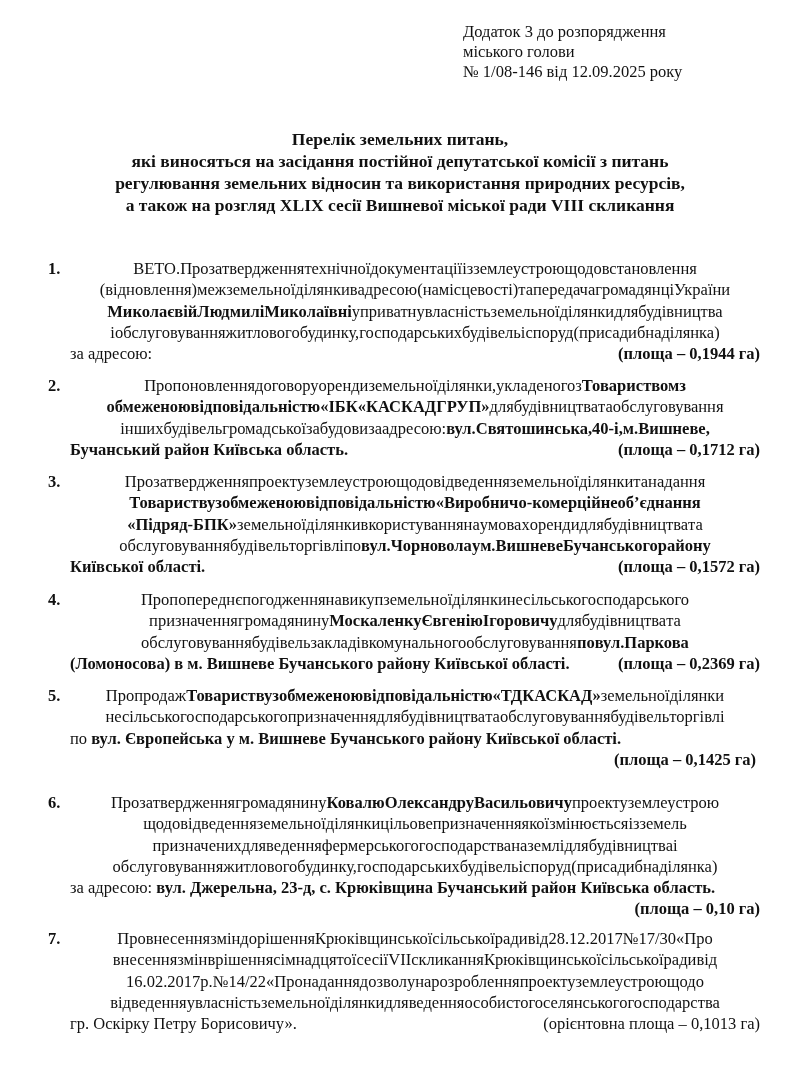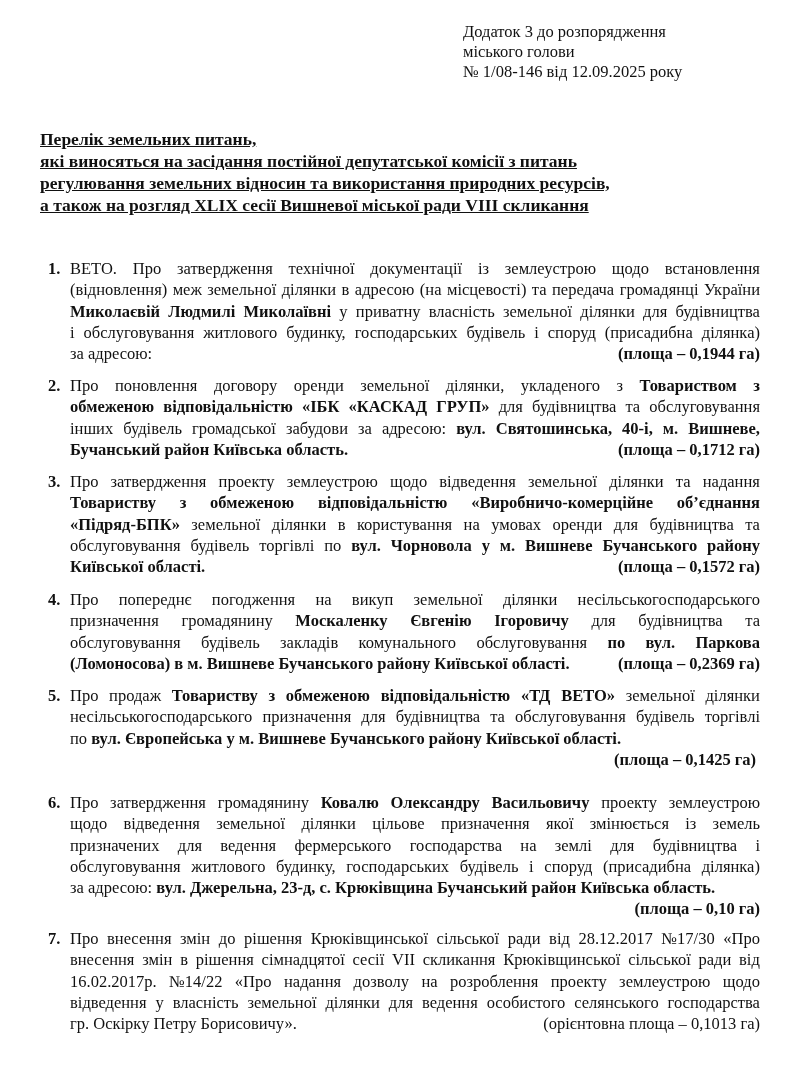--- a/index.html
+++ b/index.html
@@ -1,28 +1,28 @@
 <!DOCTYPE html>
 <html><head>
 <meta charset="utf-8">
 <style>
   html, body { margin: 0; padding: 0; background: #ffffff; }
   body { width: 800px; height: 1068px; position: relative; overflow: hidden;
          font-family: "Liberation Serif", "DejaVu Serif", serif; color: #111; }
   .page { position: absolute; left: 0; top: 0; width: 800px; height: 1068px; }
   .annex { position: absolute; left: 463px; top: 22px; font-size: 16.5px; line-height: 20px; }
   .annex div { white-space: nowrap; }
-  .title { position: absolute; left: 40px; width: 720px; top: 128px; 
-           font-weight: bold; font-size: 17.5px; line-height: 22px; text-decoration: underline; }
+  .title { position: absolute; left: 40px; width: 720px; top: 128px; text-align: center;
+           font-weight: bold; font-size: 17.5px; line-height: 22px; }
   .title div { white-space: nowrap; }
   .item { position: absolute; left: 48px; width: 712px; font-size: 16.5px; line-height: 21.3px; }
   .item .num { position: absolute; left: 0; top: 0; font-weight: bold; width: 22px; }
   .item .body { position: absolute; left: 22px; width: 690px; }
   .line { display: flex; white-space: nowrap; }
-  .line.just { justify-content: space-between; }
+  .line.just { justify-content: center; }
   .line.right { justify-content: flex-end; padding-right: 0; text-align: center; }
   .line .seg { white-space: pre; }
   .b { font-weight: bold; }
   .spacer { flex: 1; }
   .area { white-space: nowrap; }
 </style>
 </head>
 <body>
 
 <div class="page">
@@ -244,21 +244,21 @@
       <div class="num">5.</div>
       <div class="body">
         <div class="line just">
           <span class="seg">Про</span>
           <span class="seg">продаж</span>
           <span class="seg b">Товариству</span>
           <span class="seg b">з</span>
           <span class="seg b">обмеженою</span>
           <span class="seg b">відповідальністю</span>
           <span class="seg b">«ТД</span>
-          <span class="seg b">ВЕТО»</span>
+          <span class="seg b">КАСКАД»</span>
           <span class="seg">земельної</span>
           <span class="seg">ділянки</span>
         </div>
         <div class="line just">
           <span class="seg">несільськогосподарського</span>
           <span class="seg">призначення</span>
           <span class="seg">для</span>
           <span class="seg">будівництва</span>
           <span class="seg">та</span>
           <span class="seg">обслуговування</span>

